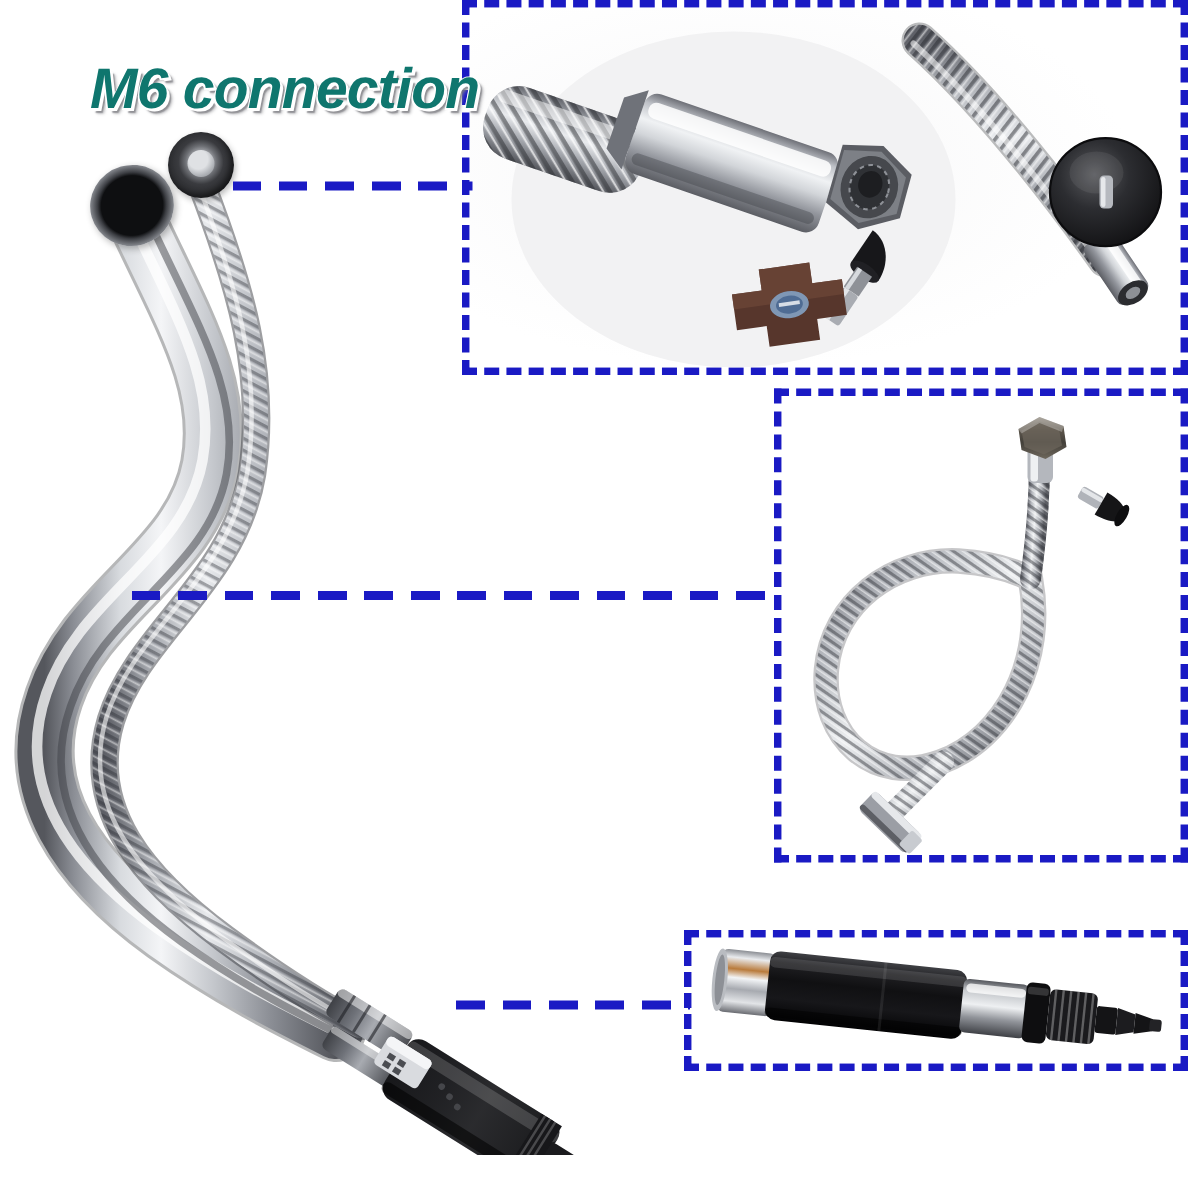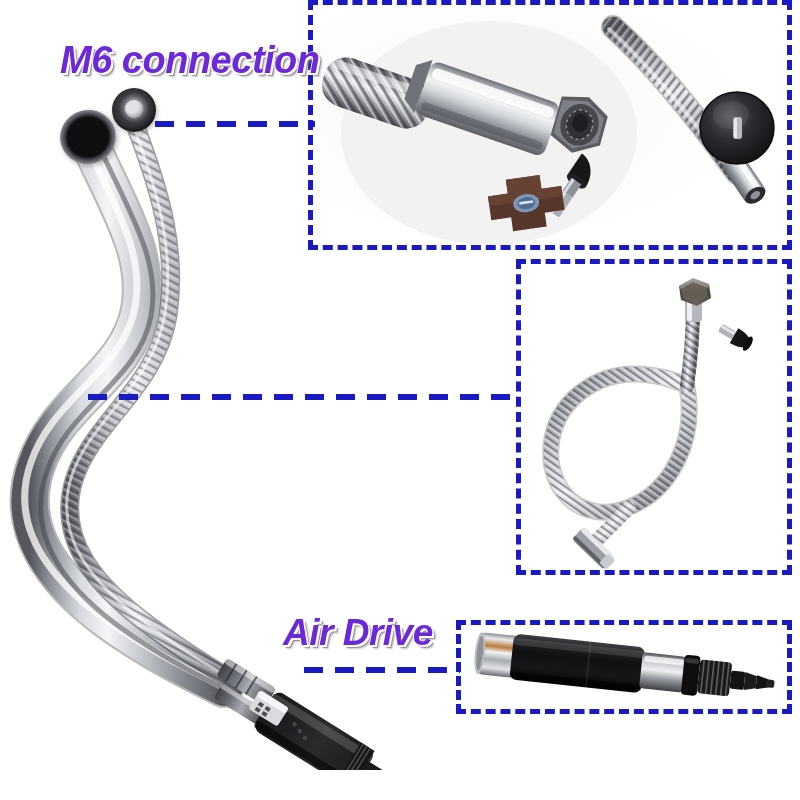--- a/index.html
+++ b/index.html
@@ -16,21 +16,21 @@
     overflow: hidden;
     font-family: "Liberation Sans", sans-serif;
   }
 
   
   .callout-label {
     position: absolute;
     font-family: "Liberation Sans", sans-serif;
     font-weight: 700;
     font-style: italic;
-    color: #6d28d9;
+    color: #0f766e;
     white-space: nowrap;
     letter-spacing: -0.5px;
     line-height: 1;
     -webkit-text-stroke: 1px #ffffff;
     paint-order: stroke fill;
     text-shadow:
        1px 1px 0 #ffffff,
       -1px 1px 0 #ffffff,
        2px 2px 0 #ffffff,
        3px 3px 1px rgba(120,120,125,0.75),
@@ -475,15 +475,14 @@
     </svg>
   </div>
 
   <div class="leader" id="leader-m6"></div>
   <div class="leader" id="leader-shaft"></div>
   <div class="leader" id="leader-air"></div>
 
   <div class="callout-label" id="label-m6">M6 connection</div>
 
 
-  <div class="callout-label" id="label-air">Air Drive</div>
 
 </div>
 
 </body></html>

